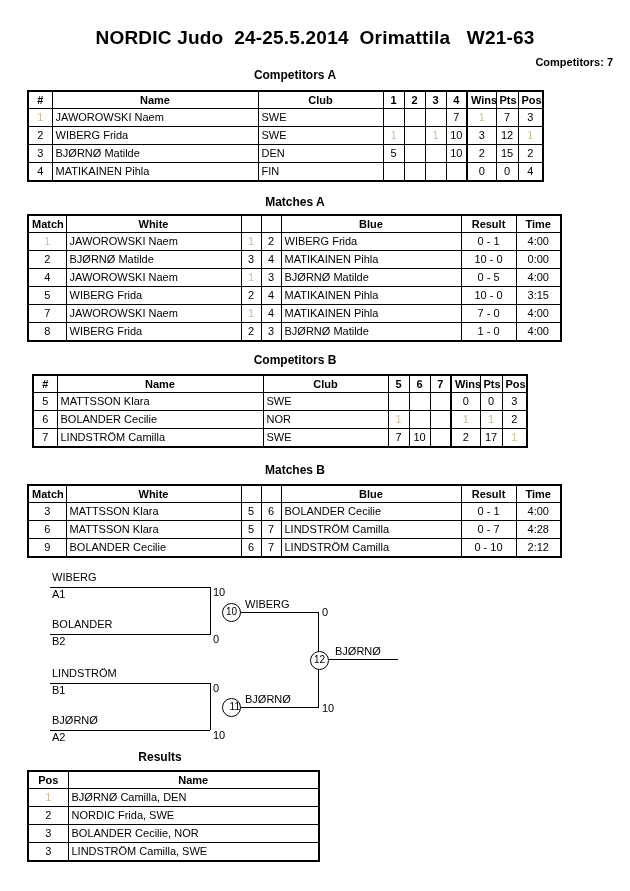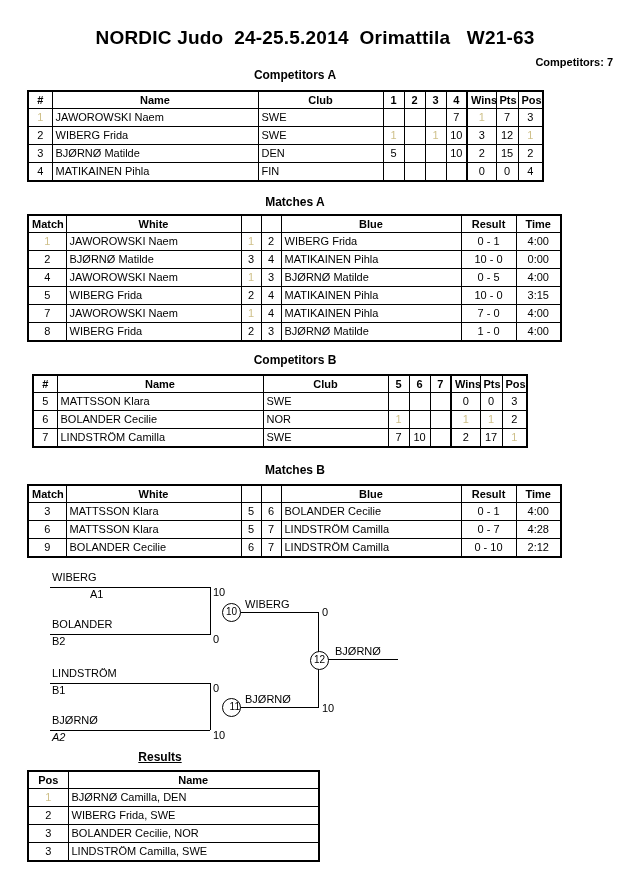--- a/index.html
+++ b/index.html
@@ -370,77 +370,77 @@
         <td class="c">0 - 10</td>
         <td class="c">2:12</td>
       </tr>
     </tbody>
 </table>
 
 <div id="bracket">
 
   <div class="bk-name" style="left:35px; top:11px;">WIBERG</div>
   <div class="bk-h" style="left:33px; top:27px; width:160px;"></div>
-  <div class="bk-seed" style="left:35px; top:28px;margin-left:38px;">A1</div>
+  <div class="bk-seed" style="left:35px; top:28px;">A1</div>
   <div class="bk-score" style="left:196px; top:26px;">10</div>
 
   <div class="bk-name" style="left:35px; top:58px;">BOLANDER</div>
   <div class="bk-h" style="left:33px; top:74px; width:160px;"></div>
   <div class="bk-seed" style="left:35px; top:75px;">B2</div>
   <div class="bk-score" style="left:196px; top:73px;">0</div>
 
   <div class="bk-v" style="left:193px; top:27px; height:48px;"></div>
   <div class="bk-num" style="left:205px; top:43px;">10</div>
   <div class="bk-win" style="left:228px; top:38px;">WIBERG</div>
   <div class="bk-h" style="left:222px; top:52px; width:80px;"></div>
   <div class="bk-score" style="left:305px; top:46px;">0</div>
 
   <div class="bk-name" style="left:35px; top:107px;">LINDSTRÖM</div>
   <div class="bk-h" style="left:33px; top:123px; width:160px;"></div>
   <div class="bk-seed" style="left:35px; top:124px;">B1</div>
   <div class="bk-score" style="left:196px; top:122px;">0</div>
 
   <div class="bk-name" style="left:35px; top:154px;">BJØRNØ</div>
   <div class="bk-h" style="left:33px; top:170px; width:160px;"></div>
-  <div class="bk-seed" style="left:35px; top:171px;font-style:italic;">A2</div>
+  <div class="bk-seed" style="left:35px; top:171px;">A2</div>
   <div class="bk-score" style="left:196px; top:169px;">10</div>
 
   <div class="bk-v" style="left:193px; top:123px; height:47px;"></div>
   <div class="bk-num" style="left:205px; top:138px;text-align:right;">11</div>
   <div class="bk-win" style="left:228px; top:133px;">BJØRNØ</div>
   <div class="bk-h" style="left:222px; top:147px; width:80px;"></div>
   <div class="bk-score" style="left:305px; top:142px;">10</div>
 
   <div class="bk-v" style="left:301px; top:52px; height:95px;"></div>
   <div class="bk-num" style="left:293px; top:91px;">12</div>
   <div class="bk-win" style="left:318px; top:85px;">BJØRNØ</div>
   <div class="bk-h" style="left:311px; top:99px; width:70px;"></div>
 </div>
 
-<div class="section-title" style="top:750px; width:320px;text-decoration:underline;">Results</div>
+<div class="section-title" style="top:750px; width:320px;">Results</div>
 
 <table class="grid" id="table-results" style="left:27px; top:770px; width:291px;">
   <colgroup>
       <col style="width:40px">
       <col style="width:251px">
     </colgroup>
   <thead>
       <tr class="hdr-row">
     <th class="c">Pos</th>
     <th class="c">Name</th>
   </tr>
     </thead>
   <tbody id="results-body">
       <tr>
         <td class="c faint">1</td>
         <td class="l">BJØRNØ Camilla, DEN</td>
       </tr>
       <tr>
         <td class="c">2</td>
-        <td class="l">WIBERG Frida, SWE</td>
+        <td class="l">NORDIC Frida, SWE</td>
       </tr>
       <tr>
         <td class="c">3</td>
         <td class="l">BOLANDER Cecilie, NOR</td>
       </tr>
       <tr>
         <td class="c">3</td>
         <td class="l">LINDSTRÖM Camilla, SWE</td>
       </tr>
     </tbody>

